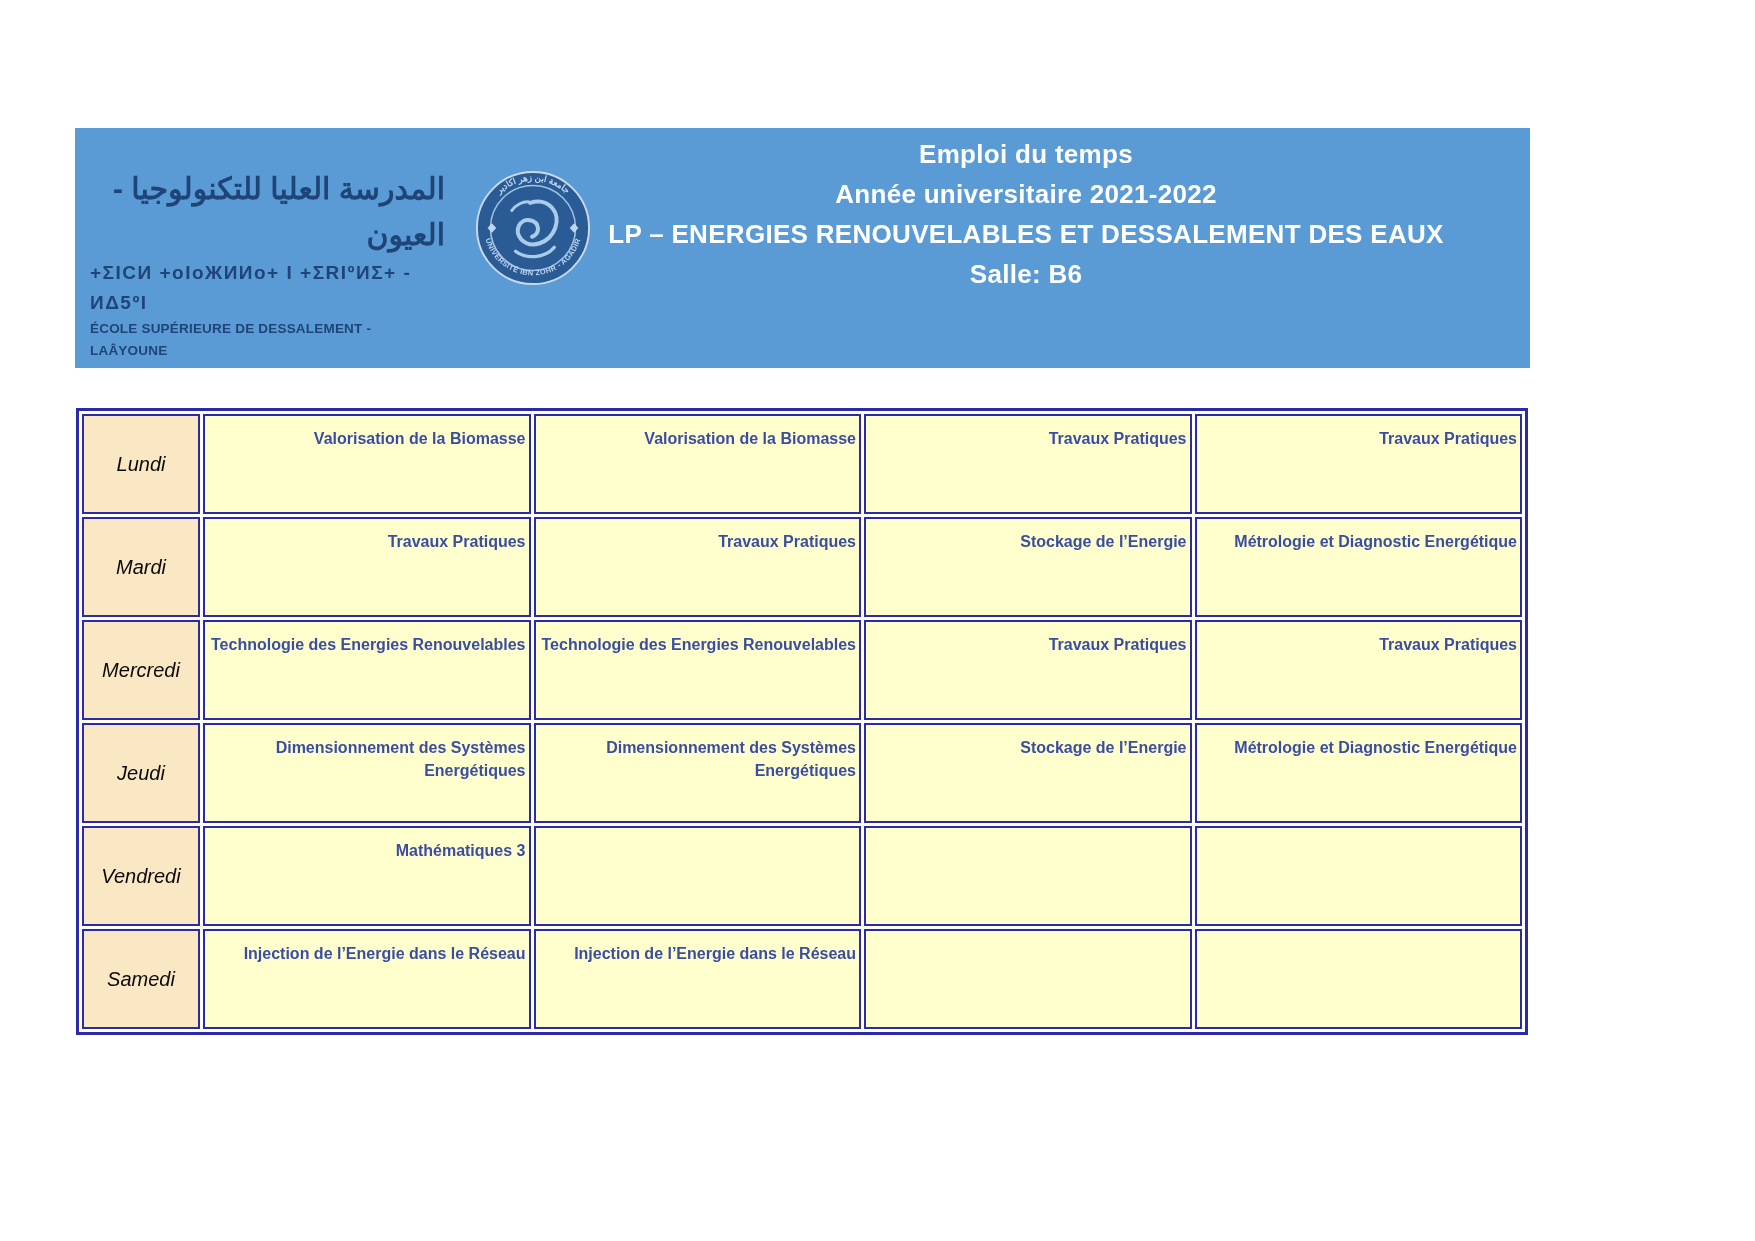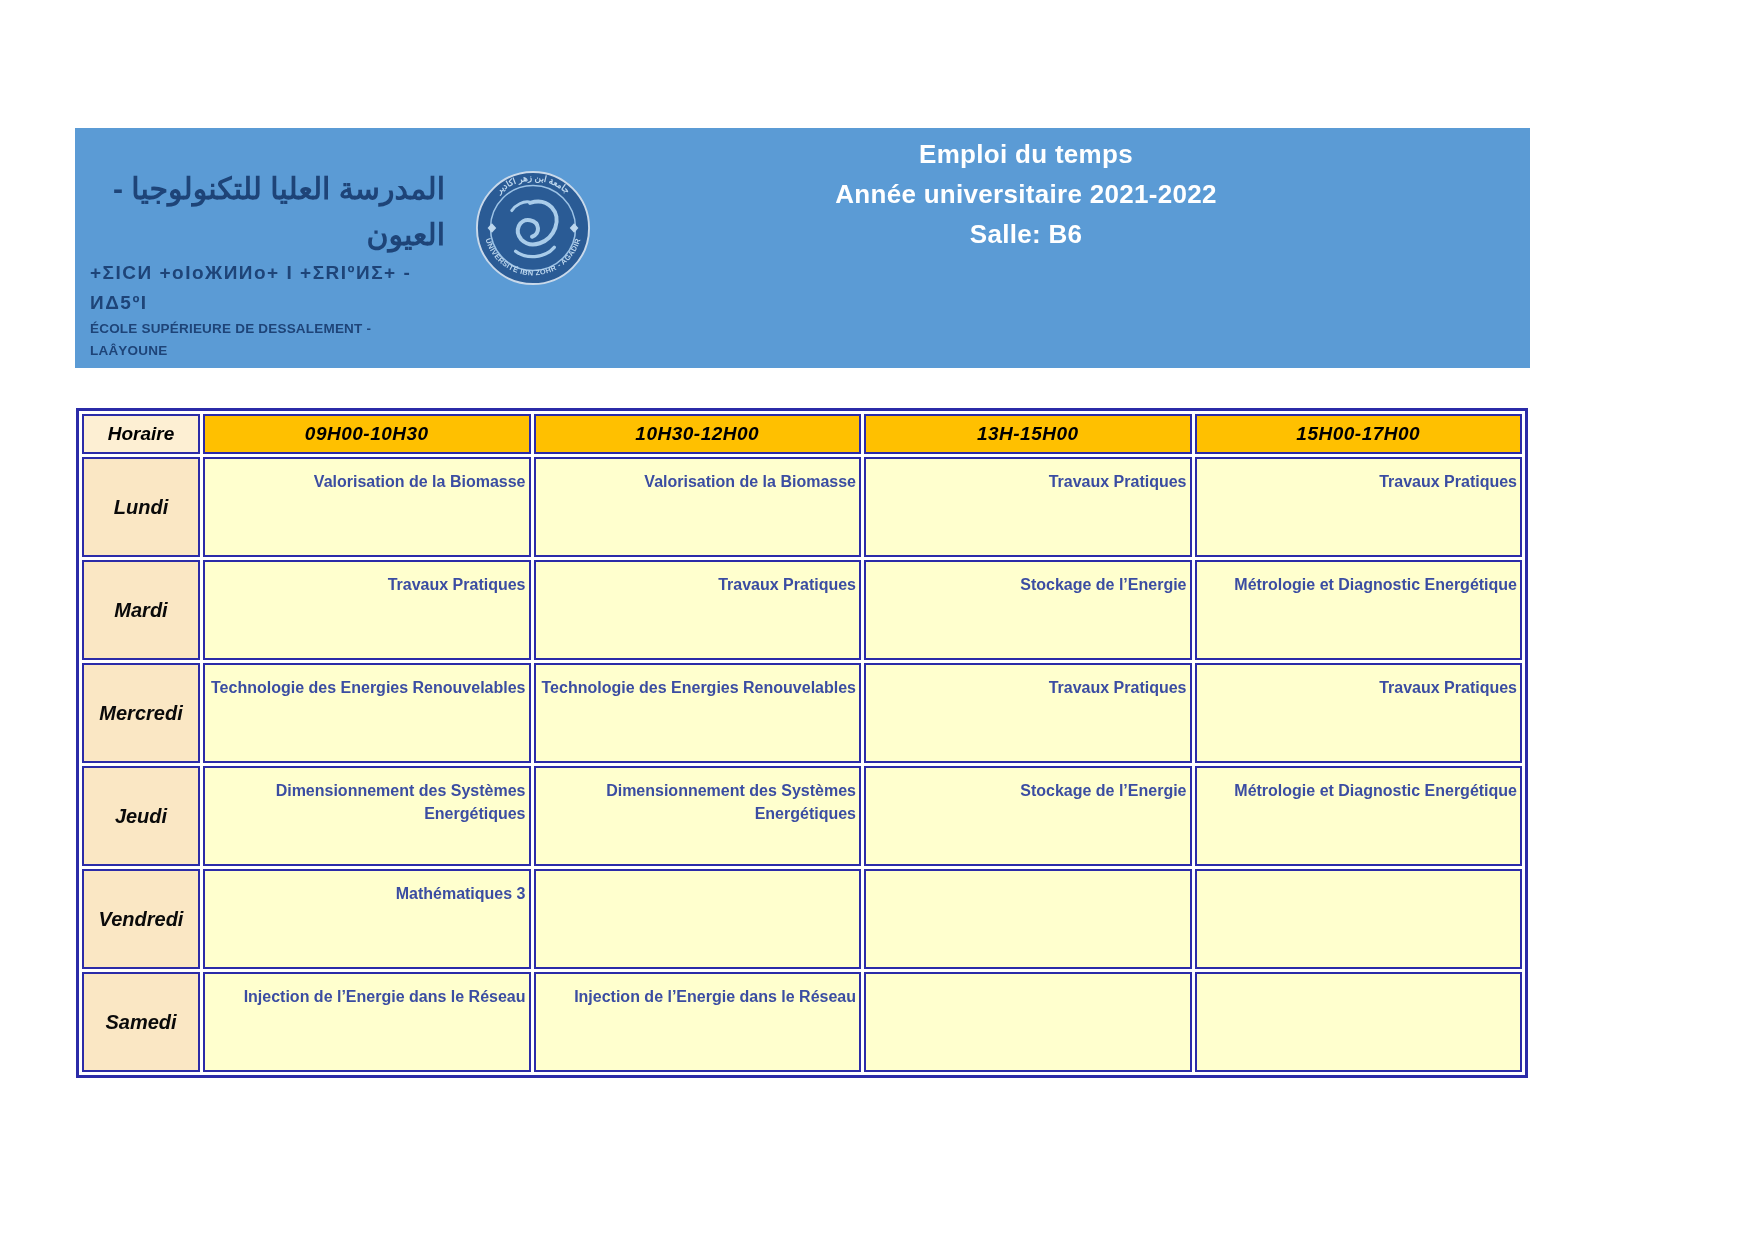--- a/index.html
+++ b/index.html
@@ -20,21 +20,21 @@
 
   
   .timetable { position:absolute; left:76px; top:408px; width:1452px;
                border-collapse:separate; border-spacing:3px; table-layout:fixed;
                background:#ffffff; border:3px solid #2b2ba8; }
   .timetable th, .timetable td { border:2px solid #2b2ba8; overflow:hidden; }
   .corner-cell { background:#fdefd3; height:40px; font-size:19px; font-weight:bold; font-style:italic;
                  color:#000000; text-align:center; vertical-align:middle; }
   .time-cell { background:#ffc000; height:40px; font-size:19px; font-weight:bold; font-style:italic;
                color:#000000; text-align:center; vertical-align:middle; letter-spacing:0.5px; }
-  .day-cell { background:#fae7c4; font-size:20px; font-weight:bold; font-style:italic;
+  .day-cell { background:#fae7c4; font-size:20px; font-weight:normal; font-style:italic;
               color:#0a0a0a; text-align:center; vertical-align:middle; }
   .course-cell { background:#ffffce; height:100px; font-size:16px; font-weight:bold;
                  color:#3b4da2; text-align:right; vertical-align:top; padding:11px 3px 0 3px; line-height:23px; }
 </style>
 </head>
 <body>
 
 <div class="page">
 
   <div class="banner">
@@ -63,40 +63,34 @@
       <g fill="none" stroke="#a9ccea" stroke-linecap="round">
         <path d="M 57,34 C 76,28 89,44 83,60 C 77,76 58,82 48,72 C 40,63 46,50 57,52 C 67,54 68,66 59,69" stroke-width="4.2"></path>
         <path d="M 42,84 C 52,92 72,92 82,80" stroke-width="3.4"></path>
         <path d="M 38,42 C 42,36 50,32 56,33" stroke-width="3"></path>
       </g>
     </svg>
 
     <div class="title-block">
       <div class="title-line">Emploi du temps</div>
       <div class="title-line">Année universitaire 2021-2022</div>
+      <div class="title-line">LP – ENERGIES RENOUVELABLES ET DESSALEMENT DES EAUX</div>
       <div class="title-line">Salle: B6</div>
     </div>
   </div>
 
   <table class="timetable">
     <colgroup>
       <col style="width:118px">
       <col>
         <col>
         <col>
         <col>
     </colgroup>
     <tbody>
-        <tr>
-      <th class="corner-cell">Horaire</th>
-      <th class="time-cell">09H00-10H30</th>
-      <th class="time-cell">10H30-12H00</th>
-      <th class="time-cell">13H-15H00</th>
-      <th class="time-cell">15H00-17H00</th>
-    </tr>
     <tr>
       <td class="day-cell">Lundi</td>
       <td class="course-cell">Valorisation de la Biomasse</td>
       <td class="course-cell">Valorisation de la Biomasse</td>
       <td class="course-cell">Travaux Pratiques</td>
       <td class="course-cell">Travaux Pratiques</td>
     </tr>
     <tr>
       <td class="day-cell">Mardi</td>
       <td class="course-cell">Travaux Pratiques</td>

